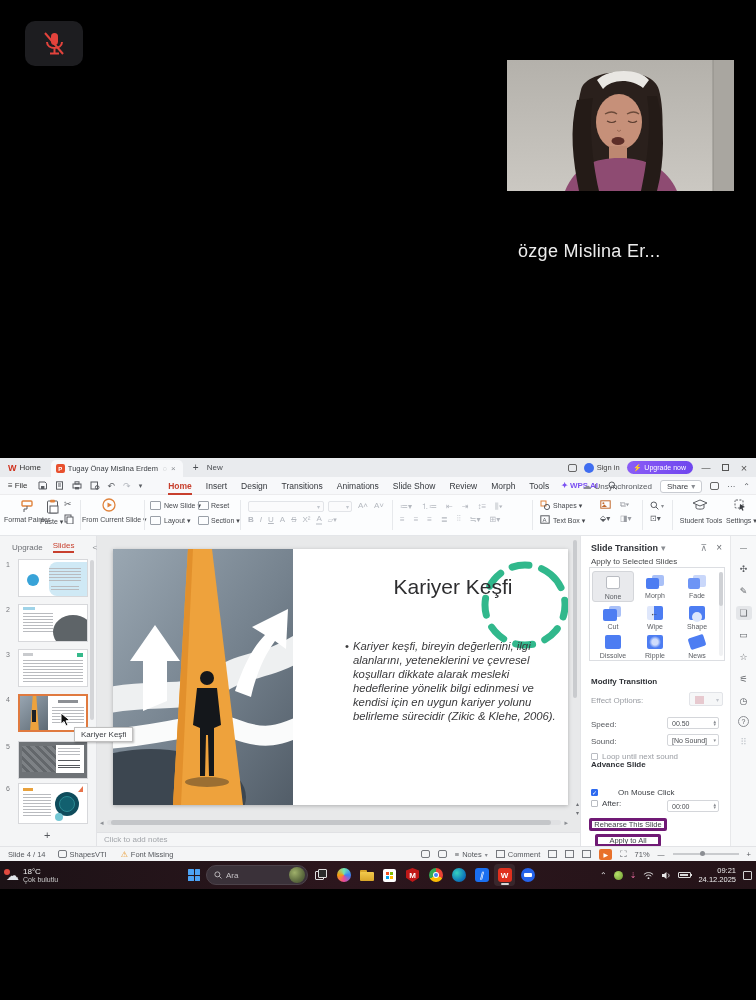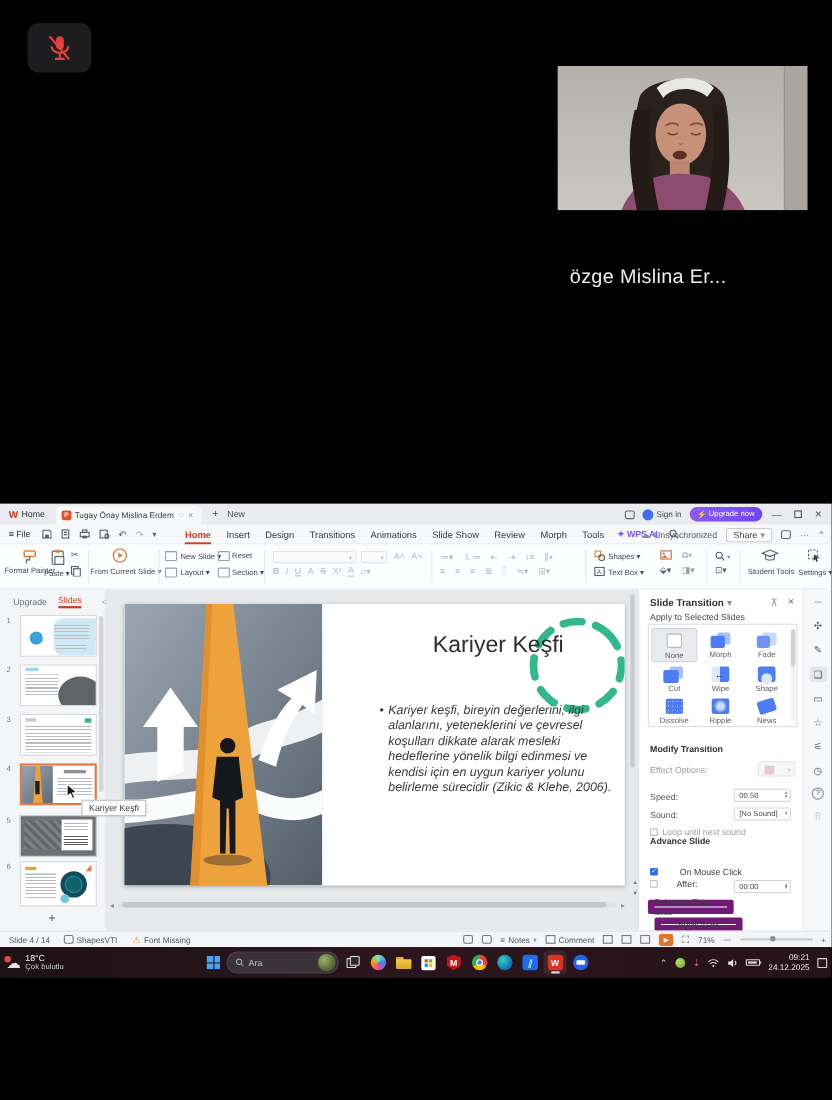--- a/index.html
+++ b/index.html
@@ -82,21 +82,21 @@
   .bsq{position:absolute;background:#4d7df2;border-radius:2px}
   .lsq{position:absolute;background:#a9c0f7;border-radius:2px}
   .gsb{position:absolute;right:1px;top:4px;bottom:4px;width:4px;background:#f0f1f3;border-radius:2px}
   .gsb .tmb{position:absolute;left:0;top:0;width:4px;height:40%;background:#cfd1d5;border-radius:2px}
   .sect{font-weight:bold;color:#2f3237;font-size:8px}
   .flabel{color:#9a9da3}
   .spin{position:absolute;width:52px;height:12px;border:1px solid #d4d6da;border-radius:2px;background:#fff;font-size:7px;display:flex;align-items:center;padding-left:4px;color:#4a4d52}
   .spin .arr{position:absolute;right:2px;font-size:5px;color:#8b8e93;line-height:1}
   .cb{width:7px;height:7px;border:1px solid #b9bcc2;border-radius:1px;background:#fff;display:inline-block}
   .cb.on{background:#2e6bf0;border-color:#2e6bf0;color:#fff;font-size:6px;line-height:7px;text-align:center}
-  .pbtn{position:absolute;left:8px;width:78px;height:13px;border:6px solid #701a75;border-radius:2px;background:#fff;font-size:7.5px;display:flex;align-items:center;justify-content:center;color:#3c3f44}
+  .pbtn{position:absolute;left:8px;width:78px;height:13px;border:3px solid #701a75;border-radius:2px;background:#fff;font-size:7.5px;display:flex;align-items:center;justify-content:center;color:#3c3f44}
   
   .strip{position:absolute;right:0;top:78px;width:26px;bottom:15px;background:#f7f8f9;border-left:1px solid #e7e8ea;display:flex;flex-direction:column;align-items:center;padding-top:4px;gap:8px;color:#5b5e63;font-size:9px}
   .strip .sic{width:16px;height:14px;display:flex;align-items:center;justify-content:center;border-radius:3px}
   .strip .sic.sel{background:#e4e6e9}
   
   .statusbar{position:absolute;left:0;bottom:0;width:100%;height:15px;background:#f4f5f6;border-top:1px solid #e2e3e6;display:flex;align-items:center;font-size:7.5px;color:#55585d}
   .sb-right{position:absolute;right:5px;display:flex;align-items:center;gap:8px}
   .viewic{width:9px;height:8px;border:1px solid #76797e;display:inline-block}
   .playbox{width:13px;height:11px;background:#e8702a;border-radius:2px;color:#fff;font-size:6px;display:flex;align-items:center;justify-content:center}
   .zoomslider{width:66px;height:2px;background:#c9cbce;position:relative}
@@ -473,20 +473,21 @@
         </span>
       <span>▸</span>
     </div>
     <div class="vsb">
         <span class="tmb"></span>
       </div>
     <div class="abs" style="right:1px;bottom:30px;display:flex;flex-direction:column;gap:2px;font-size:6px;color:#6f7277">
       <span>▴</span>
       <span>▾</span>
     </div>
+    <div class="notes">Click to add notes</div>
   </div>
 
   <div class="panelR">
     <div class="pr-title">
       <span>Slide Transition</span>
       <span style="font-weight:normal;color:#8a8d92;margin-left:3px">▾</span>
       <span style="margin-left:auto;font-weight:normal;color:#8a8d92">⊼</span>
       <span style="margin-left:9px;font-weight:normal;color:#6b6e73;font-size:10px">×</span>
     </div>
     <div class="abs" style="left:10px;top:21px;color:#46484b">Apply to Selected Slides</div>
@@ -573,31 +574,31 @@
     </div>
     <div class="abs row" style="left:10px;top:216px;gap:4px">
       <span class="cb"></span>
       <span class="flabel">Loop until next sound</span>
     </div>
     <div class="abs sect" style="left:10px;top:224px">Advance Slide</div>
     <div class="abs row" style="left:10px;top:252px;gap:20px">
       <span class="cb on">✓</span>
       <span style="color:#3c3f44">On Mouse Click</span>
     </div>
-    <div class="abs row" style="left:10px;top:263px;gap:17px">
+    <div class="abs row" style="left:10px;top:263px;gap:4px">
       <span class="cb"></span>
       <span style="color:#3c3f44">After:</span>
     </div>
     <div class="spin" style="left:86px;top:264px">
       <span>00:00</span>
       <span class="arr" style="top:1px">▴</span>
       <span class="arr" style="bottom:1px">▾</span>
     </div>
     <div class="pbtn" style="top:282px">Rehearse This Slide</div>
-    <div class="pbtn" style="top:298px;width:80px;left:14px">Apply to All</div>
+    <div class="pbtn" style="top:298px;width:66px;left:14px">Apply to All</div>
   </div>
 
   <div class="strip">
     <span class="sic" style="font-size:7px">—</span>
     <span class="sic">✣</span>
     <span class="sic">✎</span>
     <span class="sic sel">❏</span>
     <span class="sic">▭</span>
     <span class="sic">☆</span>
     <span class="sic">⚟</span>

